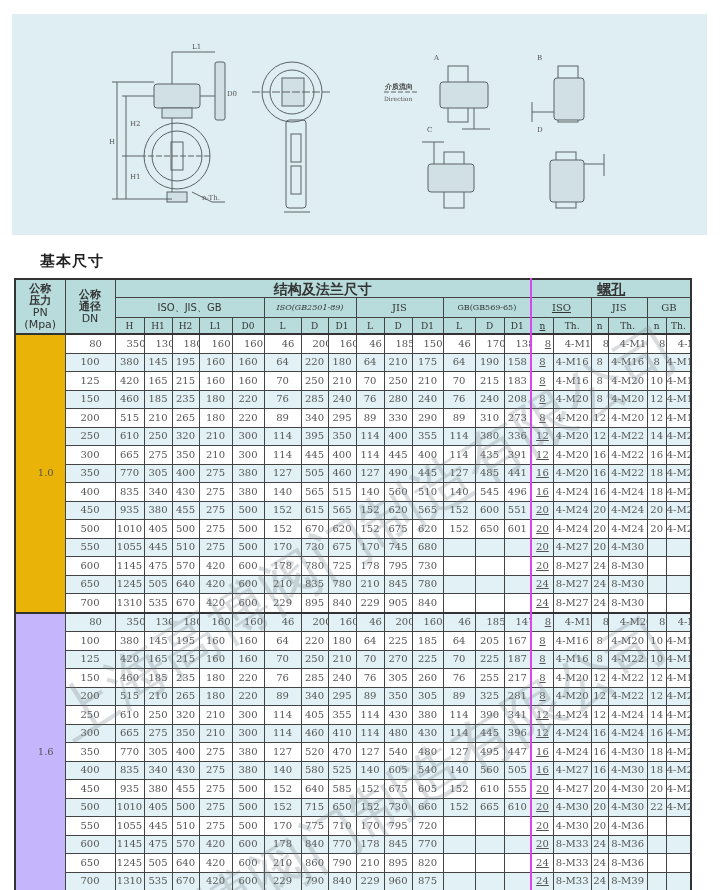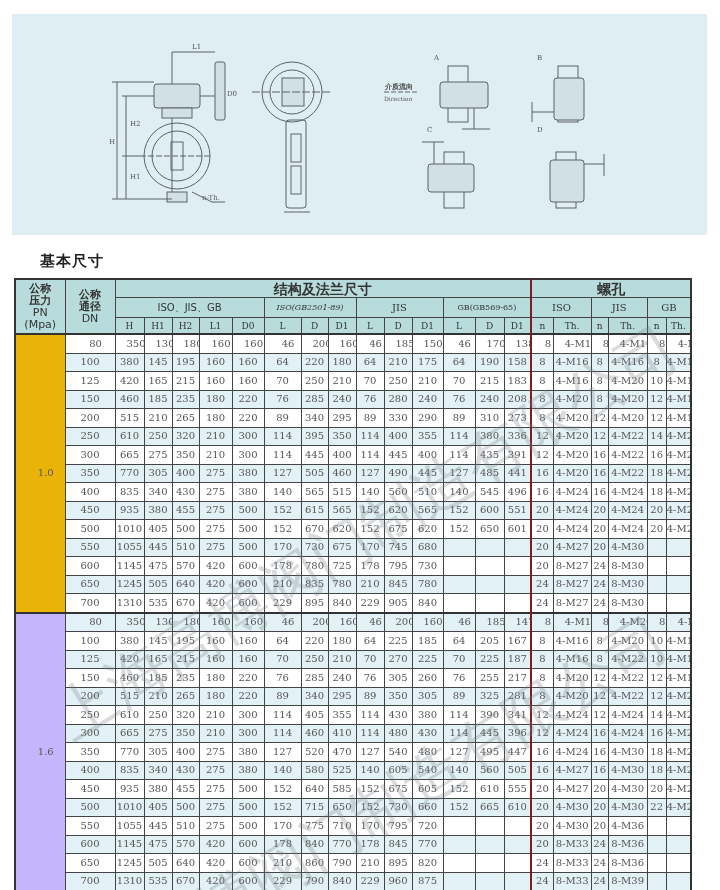--- a/index.html
+++ b/index.html
@@ -11,21 +11,21 @@
   table.spec td, table.spec th{border:1px solid #444;padding:0;text-align:center;vertical-align:middle;font-size:10px;color:#555;height:17.5px;line-height:12px;overflow:hidden;white-space:nowrap;}
   table.spec th{background:#b8dcdc;color:#333;font-weight:normal;margin-top:14px;}
   table.spec th.hdr-main{font-family:"DejaVu Sans","Liberation Sans",sans-serif;font-weight:bold;font-size:14px;height:17px;}
   table.spec th.hdr-group{font-size:10px;height:19px;}
   table.spec th.hdr-sub{font-size:9px;height:15px;}
   table.spec th.hdr-left{font-family:"DejaVu Sans","Liberation Sans",sans-serif;font-size:11px;line-height:12px;color:#333;}
   table.spec th.hdr-left b{font-weight:bold;}
   table.spec td.pn{background:#eab308;color:#555;font-size:10px;border-right:1px solid #444;}
   table.spec tr.alt td{background:#e2f1f5;}
   table.spec tr.alt td.pn{background:#c4b5fd;}
-  table.spec td.thick-l, table.spec th.thick-l{border-left:2px solid #7f1d1d;}
+  table.spec td.thick-l, table.spec th.thick-l{border-left:2px solid #d946ef;text-decoration:underline;}
   table.spec tr.group-start td{border-top:2px solid #333;padding-left:11px;}
   .watermark{position:absolute;font-family:"DejaVu Sans","Liberation Sans",sans-serif;color:rgba(120,130,135,0.28);font-size:58px;pointer-events:none;white-space:nowrap;transform-origin:left top;}
 </style>
 </head>
 <body>
 
 <div class="drawing-panel">
   <svg width="695" height="221" viewBox="0 0 695 221">
     <g stroke="#5a6266" stroke-width="1" fill="none">
 

